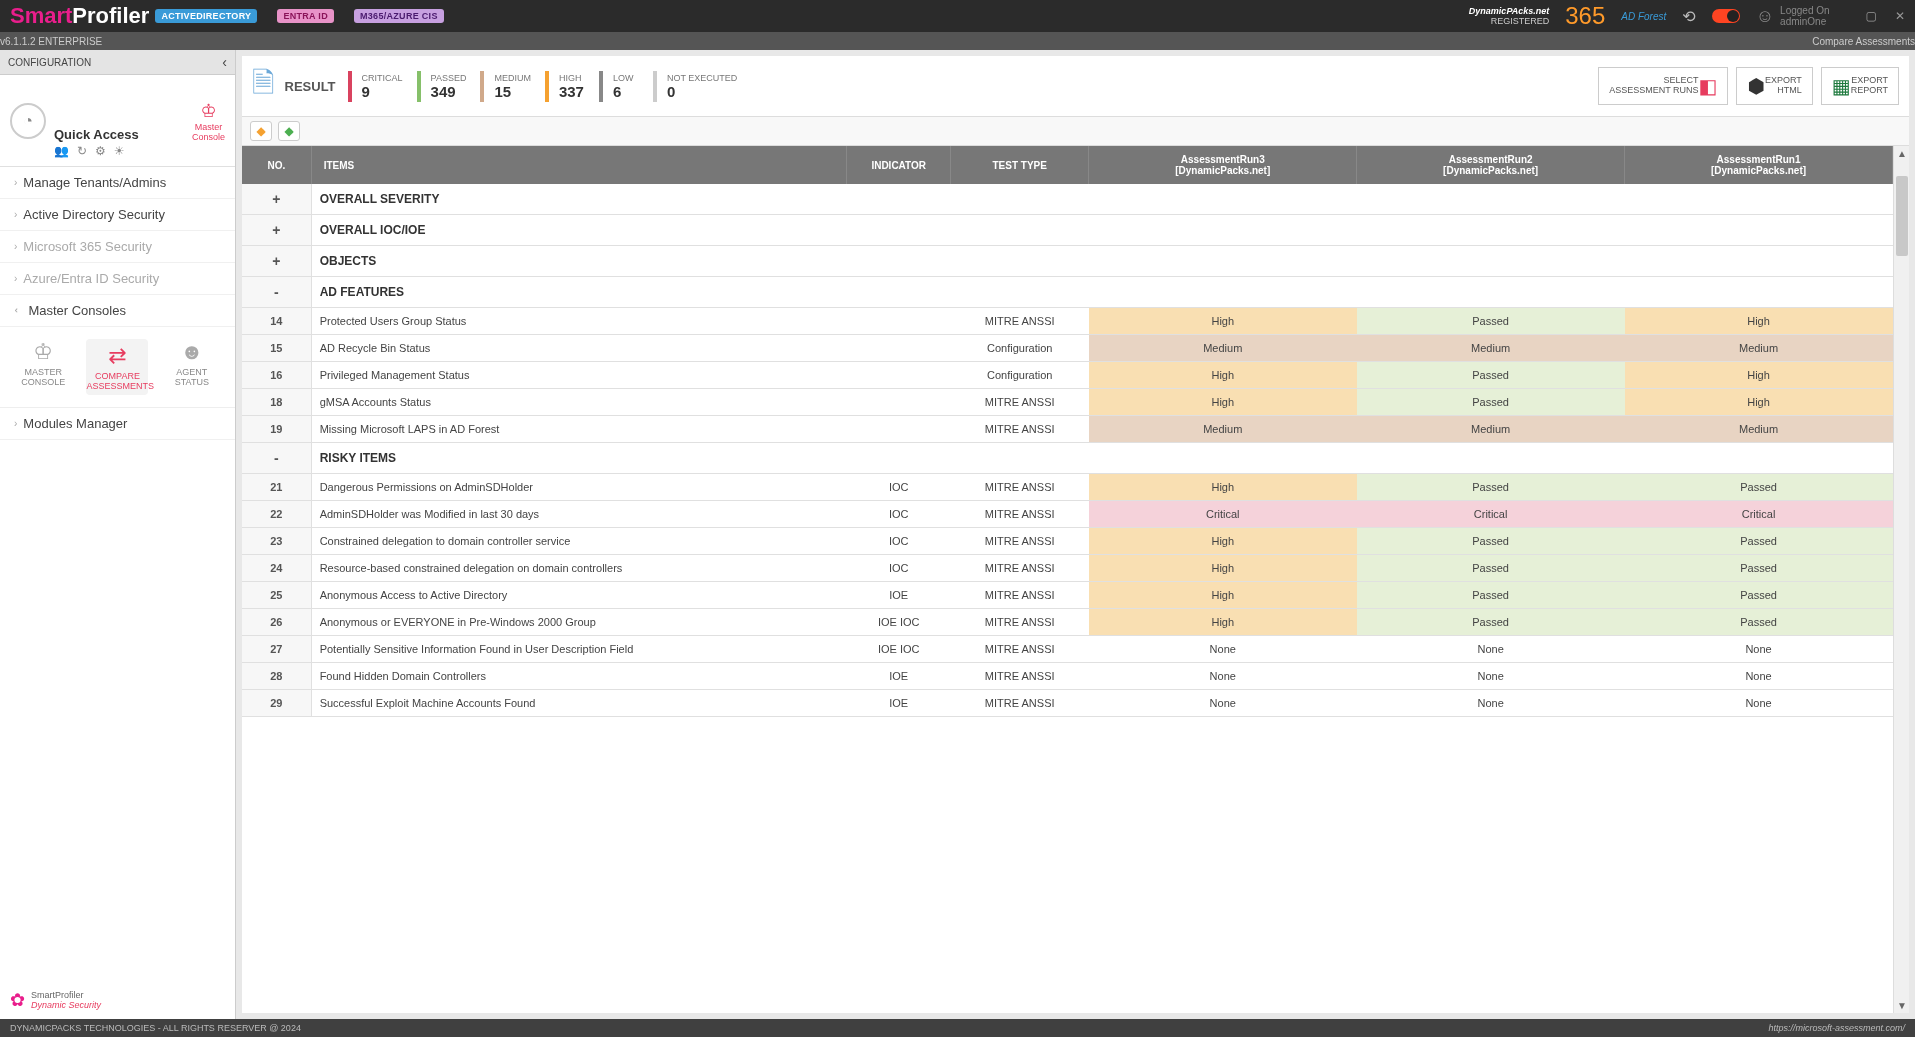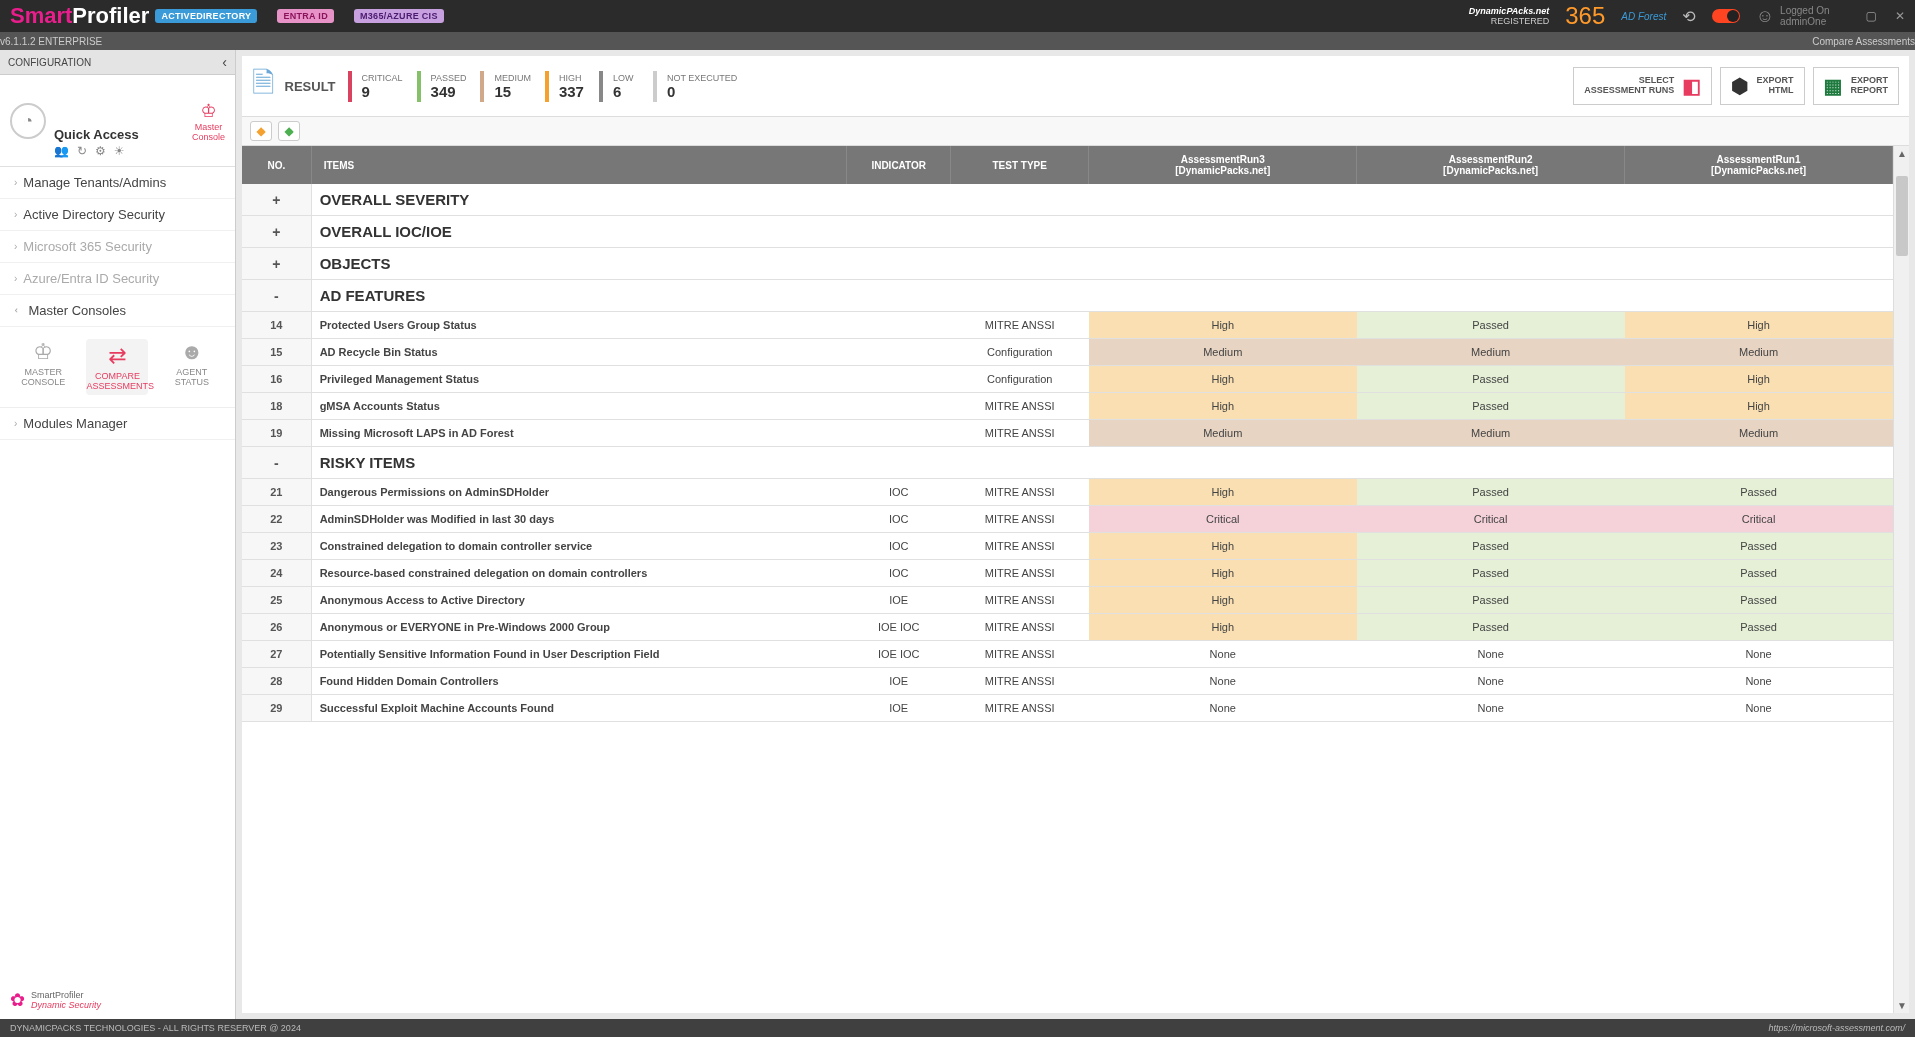--- a/index.html
+++ b/index.html
@@ -55,37 +55,37 @@
 .stat { border-left: 4px solid; padding: 2px 10px; margin-right: 4px; min-width: 50px; }
 .stat .lbl { font-size: 9px; color: #777; }
 .stat .val { font-size: 15px; font-weight: 600; color: #333; }
 .stat.critical { border-color: #d9435f; }
 .stat.passed { border-color: #86c06a; }
 .stat.medium { border-color: #d0a98a; }
 .stat.high { border-color: #f5a130; }
 .stat.low { border-color: #888; }
 .stat.ne { border-color: #ccc; }
 .toolbar .rbtns { margin-left: auto; display: flex; gap: 8px; }
-.tbtn { border: 1px solid #ccc; background: #fff; padding: 7px 10px; display: flex; align-items: center; gap: 8px; font-size: 9px; color: #555; cursor: pointer; text-align: right; line-height: 1.1; font-weight: bold;}
+.tbtn { border: 1px solid #ccc; background: #fff; padding: 7px 10px; display: flex; align-items: center; font-size: 9px; color: #555; cursor: pointer; text-align: right; line-height: 1.1;}
 .tbtn .ic { font-size: 20px; color: #e73c5f; }
 .tbtn .ic.dark { color: #333; }
 .tbtn .ic.green { color: #1e7a3e; }
 .subtb { background: #f8f8f8; padding: 4px 8px; display: flex; gap: 6px; border-bottom: 1px solid #ddd;}
 .smallbtn { width: 22px; height: 20px; border: 1px solid #ccc; border-radius: 3px; background:#fff; display:flex; align-items:center; justify-content:center; font-size:12px; cursor:pointer;}
 .smallbtn.o { color: #f5a130; }
 .smallbtn.g { color: #4caf50; }
 .tablewrap { flex: 1; background: #fff; overflow: auto; position: relative; }
 table { width: calc(100% - 16px); border-collapse: collapse; table-layout: fixed; }
 thead th { background: #777; color: #fff; font-size: 10px; font-weight: 600; padding: 8px 6px; text-align: center; border-right: 1px solid #888; }
 thead th.items { text-align: left; padding-left: 12px; }
 tbody td { border-bottom: 1px solid #e0e0e0; padding: 7px 8px; font-size: 11px; color: #444; text-align: center; }
 tbody td.no { font-weight: 700; color:#555; background:#f7f7f7; border-right:1px solid #e0e0e0;}
-tbody td.item { text-align: left; font-weight: 700; color: #444; }
+tbody td.item { text-align: left; font-weight: 400; color: #444; }
 tbody tr.section td.no { font-weight: 700; font-size: 14px; }
-tbody tr.section td.item { font-weight: 800; color: #333; text-transform: uppercase; font-size: 15px; }
+tbody tr.section td.item { font-weight: 800; color: #333; text-transform: uppercase; font-size: 12px; }
 .cell-critical { background: #f5d2da; }
 .cell-high { background: #f9dfb2; }
 .cell-medium { background: #e8d4c3; }
 .cell-passed { background: #e6f0d7; }
 .cell-none { background: #fff; }
 .scrollbar { position: absolute; right: 0; top: 0; width: 16px; height: 100%; background:#f0f0f0; border-left:1px solid #ddd;}
 .scrollthumb { position:absolute; top:30px; left:2px; width:12px; height:80px; background:#c8c8c8; border-radius:2px;}
 .scrollbar .arr { position:absolute; left:3px; font-size:10px; color:#666;}
 .scrollbar .up { top:2px;} .scrollbar .dn { bottom:2px;}
 .bottombar { height: 18px; background: #404040; color: #bbb; font-size: 9px; display: flex; align-items: center; padding: 0 10px; }

